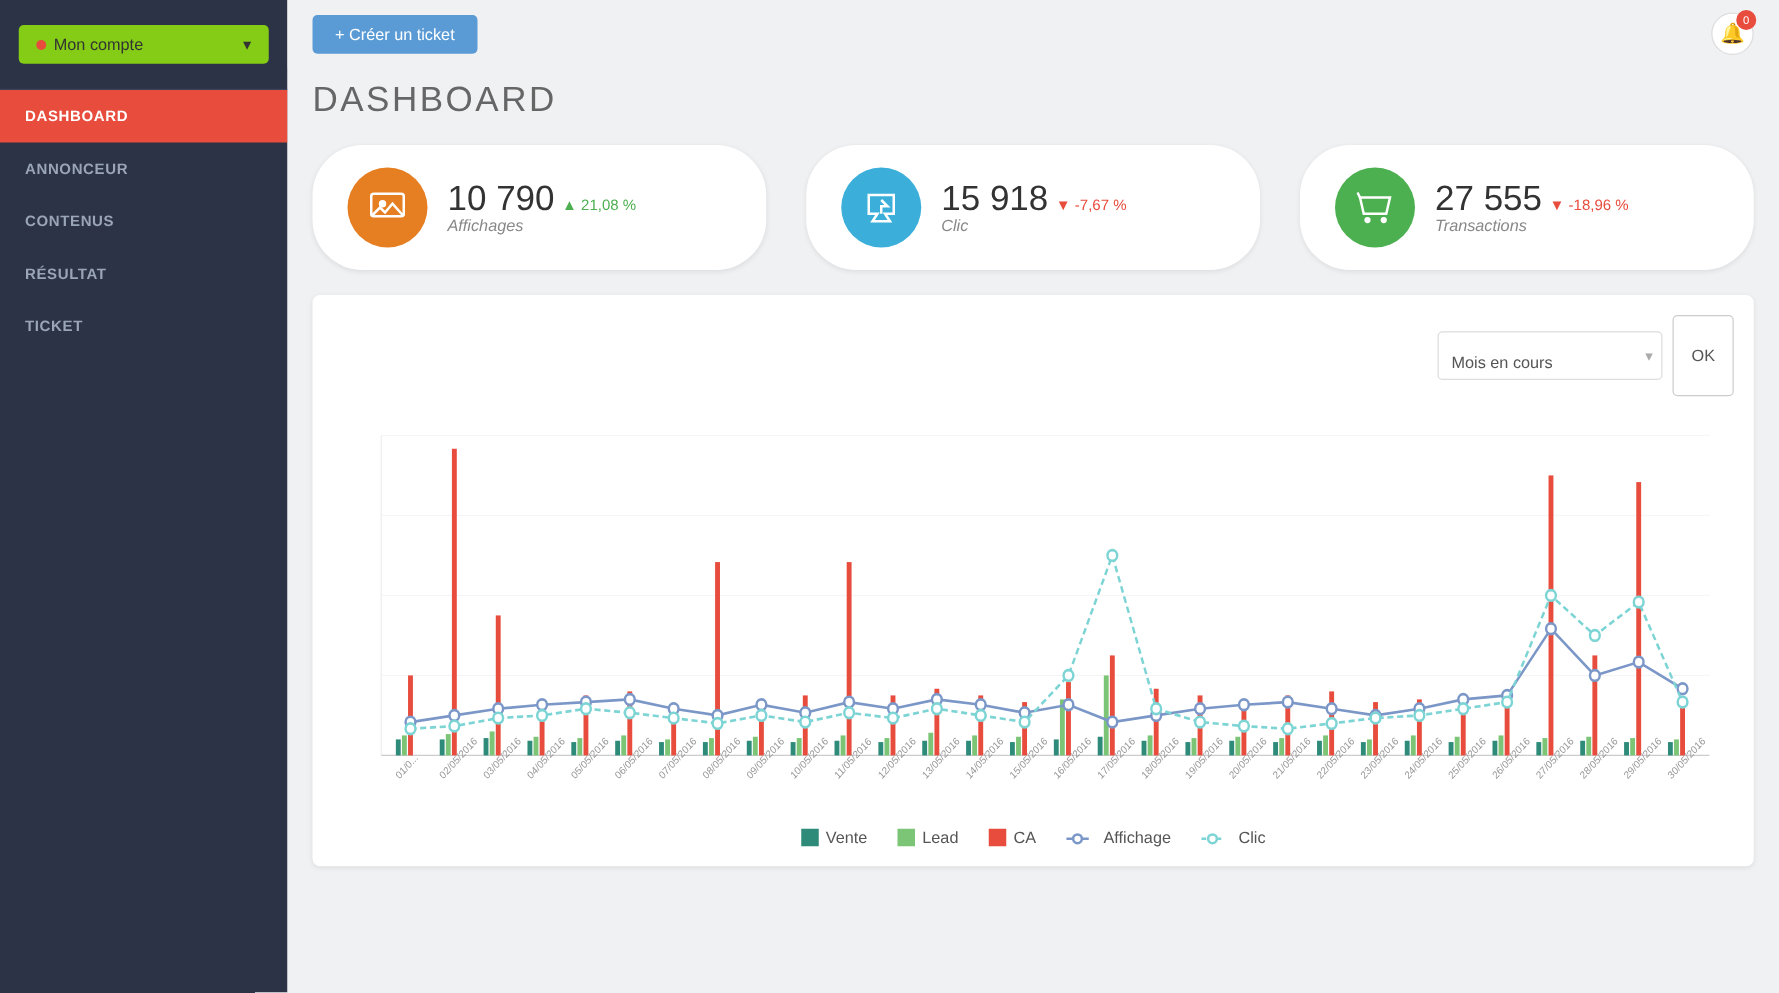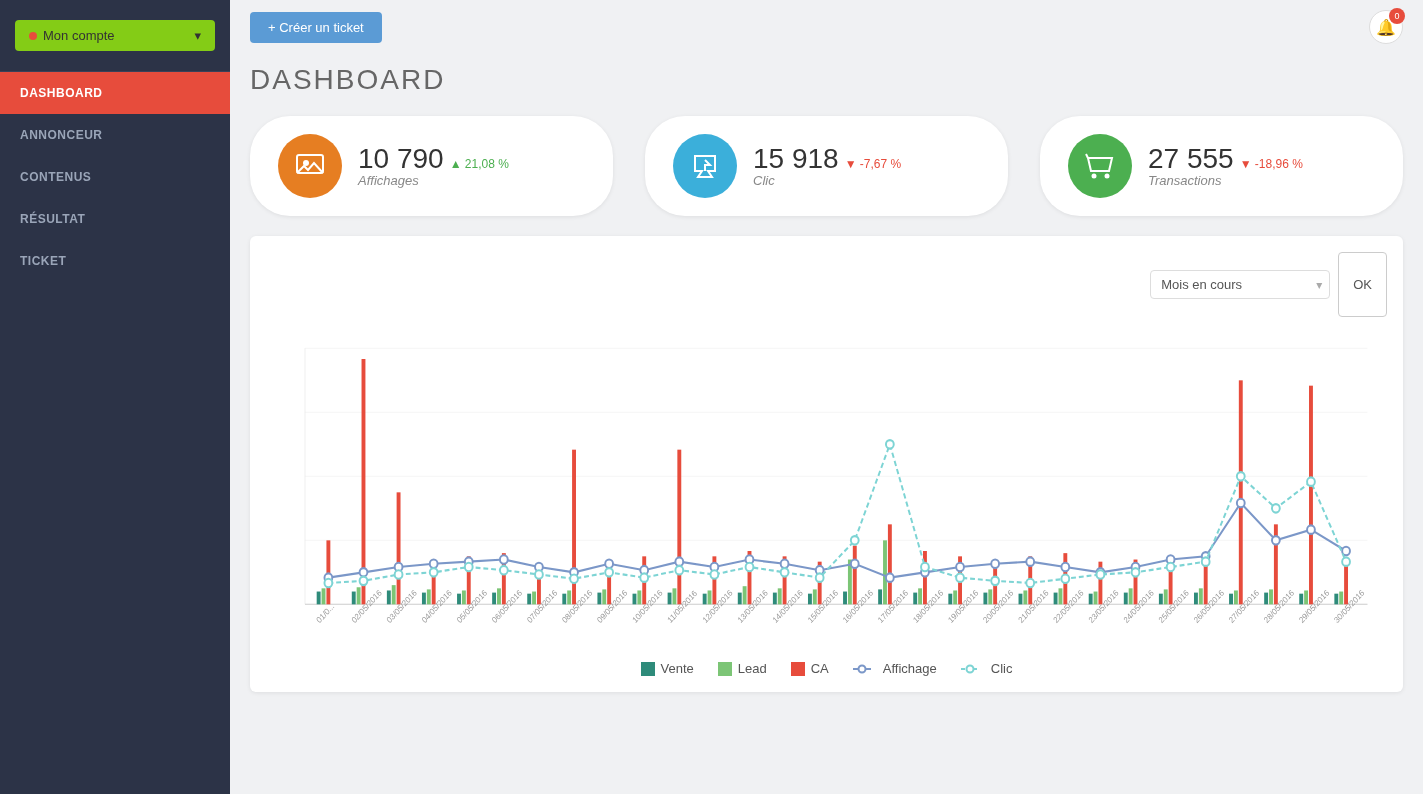--- a/index.html
+++ b/index.html
@@ -169,21 +169,21 @@
     .chart-header {
       display: flex;
       justify-content: flex-end;
       align-items: center;
       gap: 8px;
       margin-bottom: 10px;
     }
     .period-select {
       border: 1px solid #ddd;
       border-radius: 4px;
-      padding: 6px 28px 6px 10px;
+      padding: 16px 28px 6px 10px;
       font-size: 13px;
       color: #555;
       background: #fff;
       appearance: none;
       cursor: pointer;
       width: 180px;
     }
     .select-wrapper {
       position: relative;
     }
@@ -212,21 +212,21 @@
 
     
     .chart-legend {
       display: flex;
       justify-content: center;
       gap: 24px;
       margin-top: 10px;
     }
     .legend-item {
       display: flex;
-      align-items: center;
+      align-items: flex-end;
       gap: 6px;
       font-size: 13px;
       color: #555;
     }
     .legend-dot {
       width: 14px; height: 14px;
       display: inline-block;
     }
     .legend-dot.vente { background: #2e8b7a; }
     .legend-dot.lead { background: #7cc576; }

